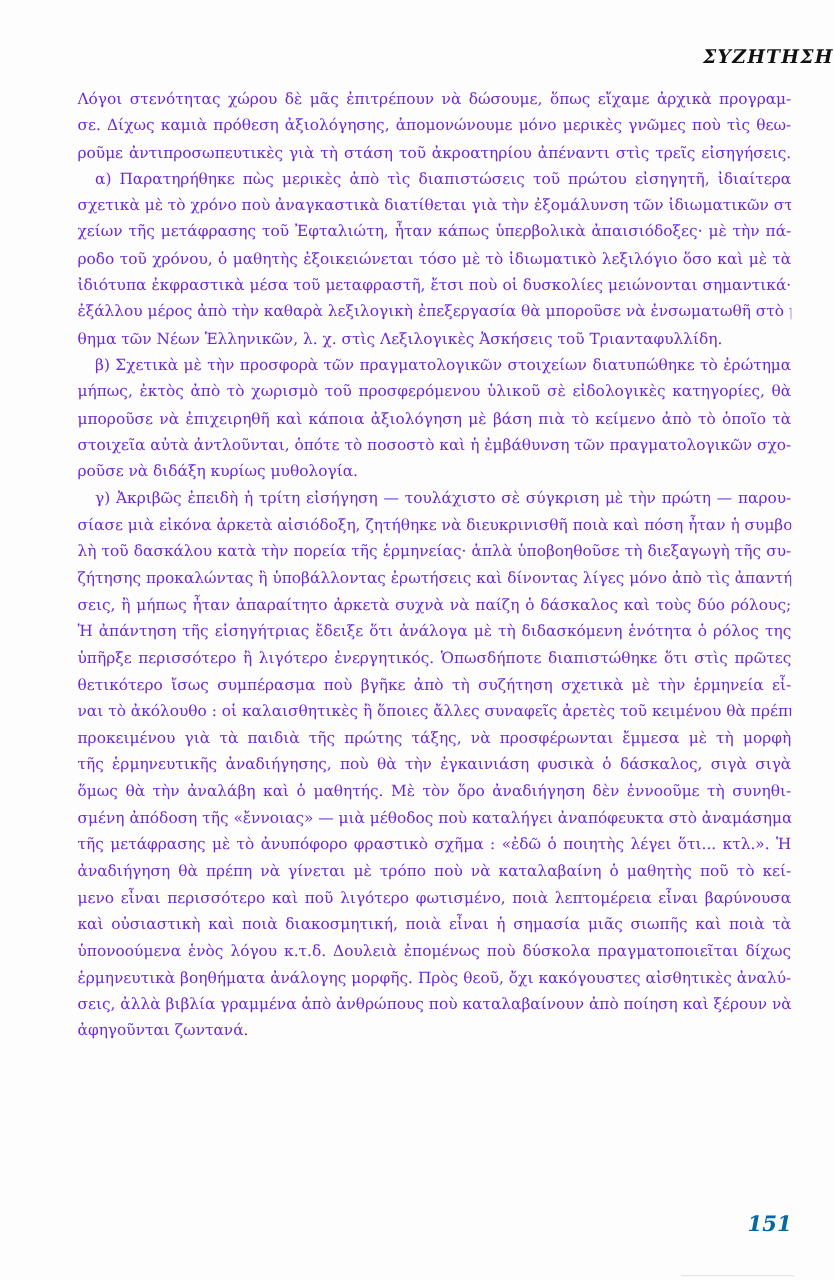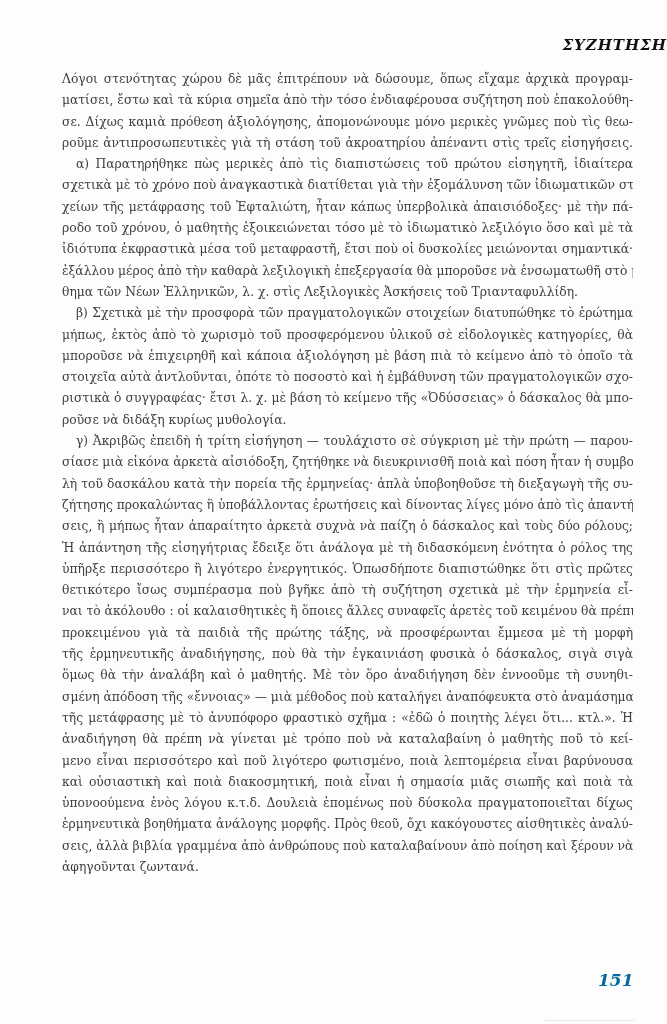--- a/index.html
+++ b/index.html
@@ -43,21 +43,21 @@
   }
   .line {
     display: block;
     height: 21.3px;
     line-height: 21.3px;
     font-size: 12.3px;
     white-space: nowrap;
     text-align: justify;
     text-align-last: justify;
     overflow: hidden;
-    color: #404040;
+    color: #6d28d9;
   }
   .line.last {
     text-align-last: left;
   }
   .line.indent {
     padding-left: 14px;
     box-sizing: border-box;
   }
   .page-number {
     position: absolute;
@@ -79,35 +79,33 @@
   }
 </style>
 </head>
 <body>
 
 <div class="page">
   <div class="title">ΣΥΖΗΤΗΣΗ</div>
 
   <div class="body-text">
     <span class="line">Λόγοι στενότητας χώρου δὲ μᾶς ἐπιτρέπουν νὰ δώσουμε, ὅπως εἴχαμε ἀρχικὰ προγραμ-</span>
-    <span class="line">ματίσει, ἔστω καὶ τὰ κύρια σημεῖα ἀπὸ τὴν τόσο ἐνδιαφέρουσα συζήτηση ποὺ ἐπακολούθη-</span>
     <span class="line">σε. Δίχως καμιὰ πρόθεση ἀξιολόγησης, ἀπομονώνουμε μόνο μερικὲς γνῶμες ποὺ τὶς θεω-</span>
     <span class="line">ροῦμε ἀντιπροσωπευτικὲς γιὰ τὴ στάση τοῦ ἀκροατηρίου ἀπέναντι στὶς τρεῖς εἰσηγήσεις.</span>
     <span class="line indent">α) Παρατηρήθηκε πὼς μερικὲς ἀπὸ τὶς διαπιστώσεις τοῦ πρώτου εἰσηγητῆ, ἰδιαίτερα</span>
     <span class="line">σχετικὰ μὲ τὸ χρόνο ποὺ ἀναγκαστικὰ διατίθεται γιὰ τὴν ἐξομάλυνση τῶν ἰδιωματικῶν στοι-</span>
     <span class="line">χείων τῆς μετάφρασης τοῦ Ἐφταλιώτη, ἦταν κάπως ὑπερβολικὰ ἀπαισιόδοξες· μὲ τὴν πά-</span>
     <span class="line">ροδο τοῦ χρόνου, ὁ μαθητὴς ἐξοικειώνεται τόσο μὲ τὸ ἰδιωματικὸ λεξιλόγιο ὅσο καὶ μὲ τὰ</span>
     <span class="line">ἰδιότυπα ἐκφραστικὰ μέσα τοῦ μεταφραστῆ, ἔτσι ποὺ οἱ δυσκολίες μειώνονται σημαντικά·</span>
     <span class="line">ἐξάλλου μέρος ἀπὸ τὴν καθαρὰ λεξιλογικὴ ἐπεξεργασία θὰ μποροῦσε νὰ ἐνσωματωθῆ στὸ μά-</span>
     <span class="line last">θημα τῶν Νέων Ἑλληνικῶν, λ. χ. στὶς Λεξιλογικὲς Ἀσκήσεις τοῦ Τριανταφυλλίδη.</span>
     <span class="line indent">β) Σχετικὰ μὲ τὴν προσφορὰ τῶν πραγματολογικῶν στοιχείων διατυπώθηκε τὸ ἐρώτημα</span>
     <span class="line">μήπως, ἐκτὸς ἀπὸ τὸ χωρισμὸ τοῦ προσφερόμενου ὑλικοῦ σὲ εἰδολογικὲς κατηγορίες, θὰ</span>
     <span class="line">μποροῦσε νὰ ἐπιχειρηθῆ καὶ κάποια ἀξιολόγηση μὲ βάση πιὰ τὸ κείμενο ἀπὸ τὸ ὁποῖο τὰ</span>
     <span class="line">στοιχεῖα αὐτὰ ἀντλοῦνται, ὁπότε τὸ ποσοστὸ καὶ ἡ ἐμβάθυνση τῶν πραγματολογικῶν σχο-</span>
-    <span class="line">ριστικὰ ὁ συγγραφέας· ἔτσι λ. χ. μὲ βάση τὸ κείμενο τῆς «Ὀδύσσειας» ὁ δάσκαλος θὰ μπο-</span>
     <span class="line last">ροῦσε νὰ διδάξη κυρίως μυθολογία.</span>
     <span class="line indent">γ) Ἀκριβῶς ἐπειδὴ ἡ τρίτη εἰσήγηση — τουλάχιστο σὲ σύγκριση μὲ τὴν πρώτη — παρου-</span>
     <span class="line">σίασε μιὰ εἰκόνα ἀρκετὰ αἰσιόδοξη, ζητήθηκε νὰ διευκρινισθῆ ποιὰ καὶ πόση ἦταν ἡ συμβο-</span>
     <span class="line">λὴ τοῦ δασκάλου κατὰ τὴν πορεία τῆς ἑρμηνείας· ἁπλὰ ὑποβοηθοῦσε τὴ διεξαγωγὴ τῆς συ-</span>
     <span class="line">ζήτησης προκαλώντας ἢ ὑποβάλλοντας ἐρωτήσεις καὶ δίνοντας λίγες μόνο ἀπὸ τὶς ἀπαντή-</span>
     <span class="line">σεις, ἢ μήπως ἦταν ἀπαραίτητο ἀρκετὰ συχνὰ νὰ παίζη ὁ δάσκαλος καὶ τοὺς δύο ρόλους;</span>
     <span class="line">Ἡ ἀπάντηση τῆς εἰσηγήτριας ἔδειξε ὅτι ἀνάλογα μὲ τὴ διδασκόμενη ἑνότητα ὁ ρόλος της</span>
     <span class="line">ὑπῆρξε περισσότερο ἢ λιγότερο ἐνεργητικός. Ὁπωσδήποτε διαπιστώθηκε ὅτι στὶς πρῶτες</span>
     <span class="line">θετικότερο ἴσως συμπέρασμα ποὺ βγῆκε ἀπὸ τὴ συζήτηση σχετικὰ μὲ τὴν ἑρμηνεία εἶ-</span>
     <span class="line">ναι τὸ ἀκόλουθο : οἱ καλαισθητικὲς ἢ ὅποιες ἄλλες συναφεῖς ἀρετὲς τοῦ κειμένου θὰ πρέπη,</span>

